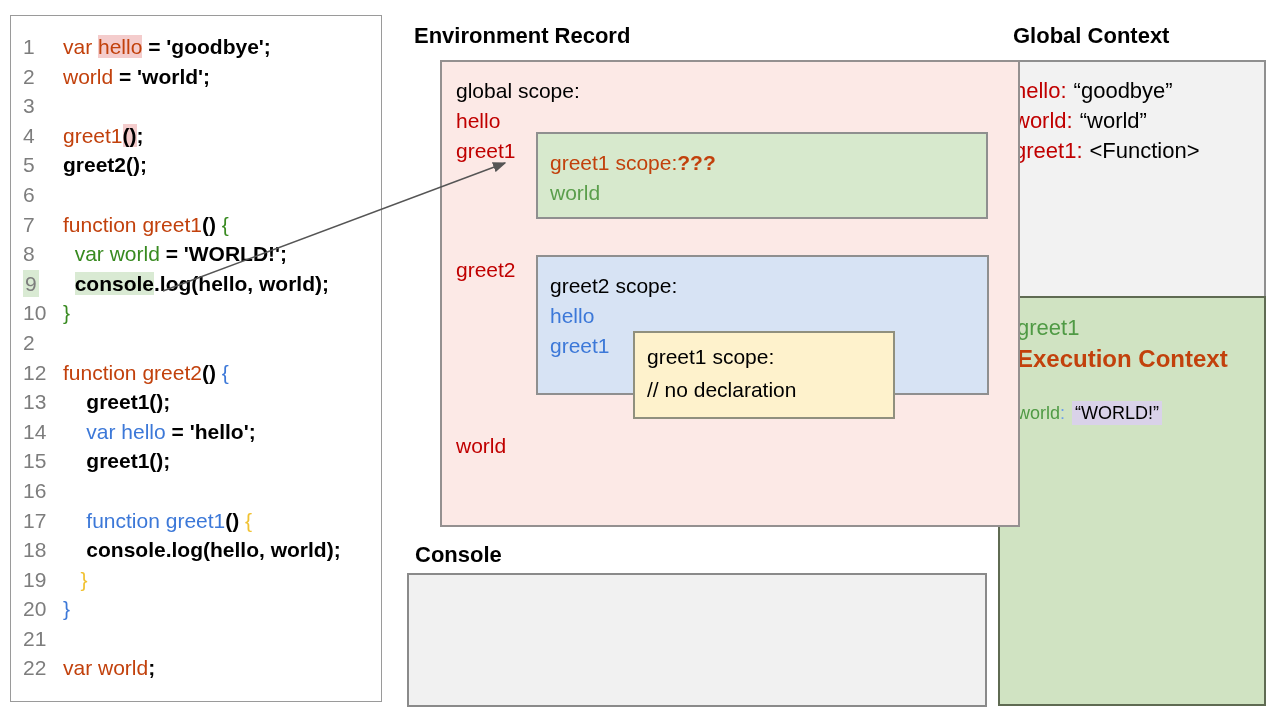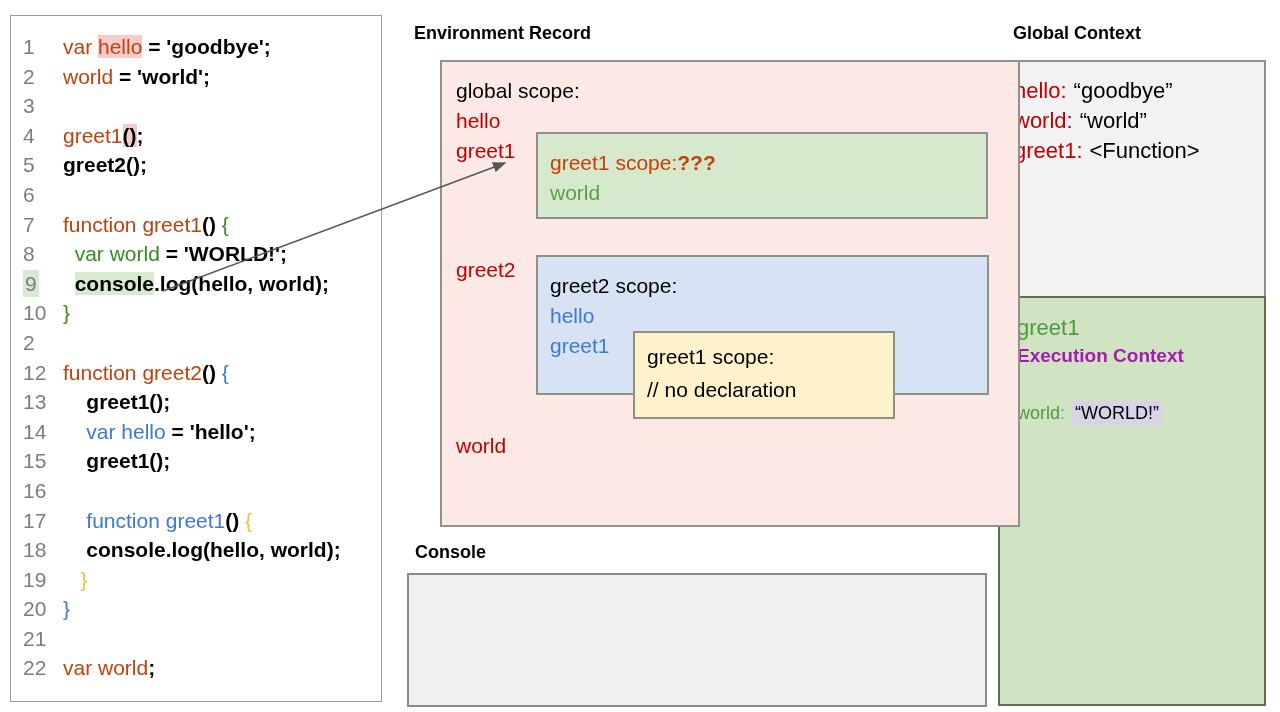--- a/index.html
+++ b/index.html
@@ -17,21 +17,21 @@
   .code-text span{white-space:pre;}
   .tok-k{color:#000000;font-weight:bold;}
   .tok-r{color:#c2410c;}
   .tok-g{color:#388a20;}
   .tok-b{color:#3c78d8;}
   .tok-y{color:#f1c232;}
   .hl-pink{background:#f4cccc;}
   .hl-green{background:#d9ead3;}
 
   
-  .section-title{position:absolute;font-size:18px;font-weight:bold;color:#000;}
+  .section-title{position:absolute;font-size:22px;font-weight:bold;color:#000;}
   .er-title{left:414px;top:23px;}
   .console-title{left:415px;top:542px;}
   .gc-title{left:1013px;top:23px;}
 
   
   .er-box{position:absolute;left:407px;top:60px;width:580px;height:467px;
     background:#fce9e6;border:2px solid #949090;box-sizing:border-box;z-index:1;margin-left:33px;}
   .er-label{position:absolute;font-size:21px;line-height:24px;}
   .lbl-black{color:#000;}
   .lbl-red{color:#c00000;}
@@ -67,21 +67,21 @@
     background:#f2f2f2;border:2px solid #8f8f8f;box-sizing:border-box;}
   .gc-line{position:absolute;left:14px;font-size:22px;white-space:nowrap;}
   .gc-line .name{color:#c00000;}
   .gc-line .value{color:#000;margin-left:7px;}
   .gc-line-0{top:16px;} .gc-line-1{top:46px;} .gc-line-2{top:76px;}
 
   
   .exec-box{position:absolute;left:998px;top:296px;width:268px;height:410px;
     background:#d0e3c2;border:2px solid #5f6b52;box-sizing:border-box;}
   .exec-fn{position:absolute;left:17px;top:17px;font-size:22px;color:#4f9a44;}
-  .exec-title{position:absolute;left:17px;top:47px;font-size:19px;font-weight:bold;color:#a21caf;}
+  .exec-title{position:absolute;left:17px;top:47px;font-size:24px;font-weight:bold;color:#c2410c;}
   .exec-var-line{position:absolute;left:17px;top:105px;font-size:18px;white-space:nowrap;}
   .exec-var-line .vname{color:#4f9a44;}
   .exec-var-line .vcolon{color:#6d9eeb;}
   .exec-var-line .vvalue{color:#000;background:#d9d2e9;margin-left:7px;padding:2px 3px;}
 
   
   .arrow-overlay{position:absolute;left:0;top:0;z-index:10;pointer-events:none;}
 </style>
 </head>
 <body>

